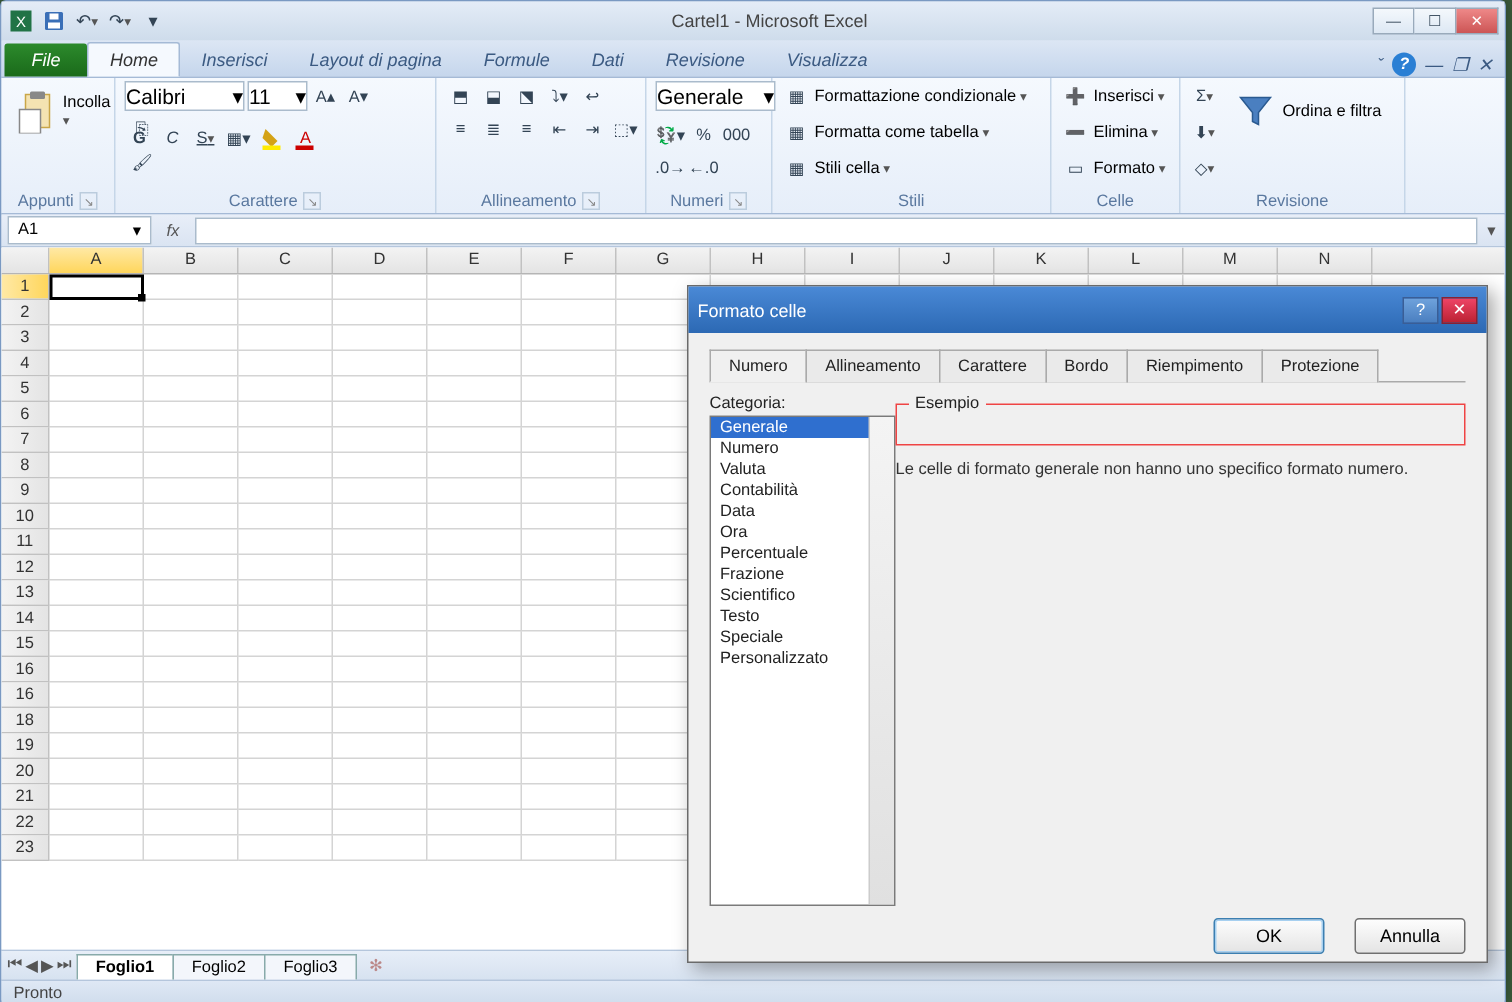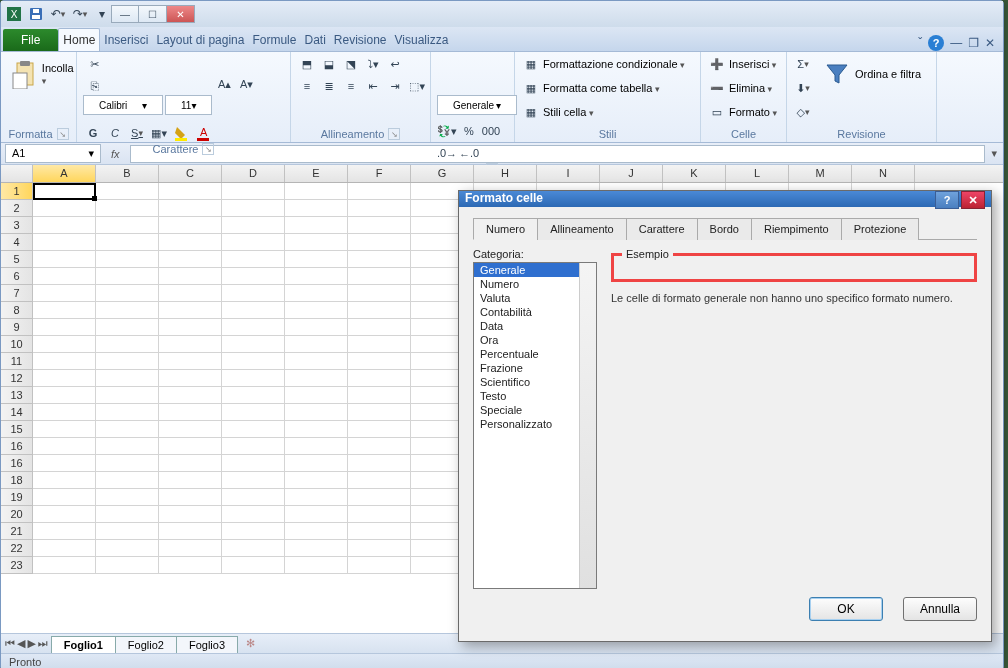--- a/index.html
+++ b/index.html
@@ -9,38 +9,38 @@
 
 .titlebar { height: 26px; background: linear-gradient(#e4ecf7,#cedceb); display: flex; align-items: center; padding: 0 4px; font-size: 12px; }
 .qat { display: flex; gap: 4px; align-items: center; }
 .qat-icon { width: 18px; height: 18px; display: flex; align-items: center; justify-content: center; font-size: 12px; color: #345; }
 .title-text { flex: 1; text-align: center; color: #444; }
 .win-controls { display: flex; gap: 0; }
 .win-btn { width: 28px; height: 18px; border: 1px solid #9ab; background: linear-gradient(#f4f8fc,#dde8f4); display: flex; align-items: center; justify-content: center; font-size: 10px; color: #456; }
 .win-btn.close { background: linear-gradient(#e88,#c55); color:#fff; }
 .win-btn + .win-btn { border-left: none; }
 
-.ribbon-tabs { height: 24px; background: linear-gradient(#dce6f4,#c5d6ec); display: flex; align-items: flex-end; font-size: 12px; }
+.ribbon-tabs { height: 24px; background: linear-gradient(#dce6f4,#c5d6ec); display: flex; align-items: flex-end; font-size: 12px; font-style: italic; }
 .file-tab { background: #217346; background: linear-gradient(#2c8a2c,#1a6a1a); color:#fff; padding: 4px 18px; border-radius: 2px 2px 0 0; margin-left: 2px; }
-.tab { padding: 4px 4px; color: #3b5a82; cursor: default; }
+.tab { padding: 4px 14px; color: #3b5a82; cursor: default; }
 .tab.active { background: #f5f9fe; border-top: 1px solid #a5bad6; border-left: 1px solid #a5bad6; border-right: 1px solid #a5bad6; border-radius: 2px 2px 0 0; color: #333; }
 .ribbon-right { margin-left: auto; display: flex; align-items: center; gap: 6px; padding-right: 8px; color:#3b5a82; font-size:12px; }
 .help-circle { width:16px;height:16px;border-radius:50%;background:#2a7fd4;color:#fff;display:flex;align-items:center;justify-content:center;font-size:11px;font-weight:bold; }
 
 .ribbon { height: 92px; background: linear-gradient(#f5f9fe,#e6eef9); border-top: 1px solid #a5bad6; border-bottom: 1px solid #a5bad6; display: flex; font-size: 11px; }
 .group { border-right: 1px solid #c5d6e8; padding: 2px 6px 0 6px; display: flex; flex-direction: column; position:relative; }
 .group-body { flex:1; display:flex; gap:4px; align-items:flex-start; }
 .group-label { text-align:center; color:#5a789f; font-size:11px; padding-bottom:2px; display:flex; justify-content:center; align-items:center; gap:4px; }
 .group-label .launcher { font-size:8px; color:#888; border:1px solid #bcd; width:12px; height:12px; display:inline-flex;align-items:center;justify-content:center; }
 
 .big-btn { display:flex; flex-direction:row; align-items:center; gap:2px; padding:4px 4px; }
 .big-icon { width:32px; height:32px; display:flex; align-items:center; justify-content:center; font-size:20px; }
 .stack { display:flex; flex-direction:column; gap:2px; }
 .row { display:flex; gap:2px; align-items:center; }
-.control { border:1px solid #abc; background:#fff; height:20px; font-size:10px; padding:0 15px; display:flex; align-items:center;margin-top:41px; }
+.control { border:1px solid #abc; background:#fff; height:20px; font-size:14px; padding:0 0; display:flex; align-items:center; }
 .select { min-width:80px; justify-content:space-between; }
 .select.small { min-width:40px; }
 .toolbar-btn { width:20px; height:20px; display:flex; align-items:center; justify-content:center; font-size:11px; color:#345; }
 .bold{font-weight:bold;} .italic{font-style:italic;} .under{text-decoration:underline;}
 
 .namebox-bar { height:22px; background:linear-gradient(#e8eef8,#dae4f2); display:flex; align-items:center; border-bottom:1px solid #b5c6dc; font-size:11px; }
 .namebox { width:96px; border:1px solid #abc; background:#fff; margin:0 4px; padding:2px 6px; display:flex; justify-content:space-between; }
 .fxbar { flex:1; border:1px solid #abc; background:#fff; margin-left:4px; height:18px; }
 .fx-label { padding:0 6px; font-style:italic; color:#555; }
 
@@ -61,29 +61,29 @@
 .active-cell::after { content:""; position:absolute; right:-3px; bottom:-3px; width:5px; height:5px; background:#000; }
 
 .sheettab-bar { height:20px; background:linear-gradient(#e7eef8,#d7e2f0); display:flex; align-items:center; font-size:11px; border-top:1px solid #b5c6dc; }
 .nav-arrows { display:flex; padding:0 4px; gap:2px; color:#555; }
 .sheettab { padding:2px 12px; border:1px solid #8aa; border-bottom:none; background:#f3f6fb; margin-left:-1px; position:relative; top:1px; }
 .sheettab.active { background:#fff; font-weight:bold; }
 .status-bar { height:20px; background:linear-gradient(#dfe8f5,#ccdaea); font-size:11px; padding:2px 8px; color:#444; border-top:1px solid #b5c6dc; }
 
 
 .dialog { position:absolute; left:458px; top:190px; width:534px; height:452px; background:#f0f0f0; border:1px solid #6a6a6a; box-shadow: 4px 4px 12px rgba(0,0,0,.35); }
-.dlg-title { height:16px; background:linear-gradient(#4a89d6,#2c69b4); display:flex; align-items:flex-start; padding:0 6px; color:#fff; font-size:12px;font-weight:bold; }
+.dlg-title { height:31px; background:linear-gradient(#4a89d6,#2c69b4); display:flex; align-items:center; padding:0 6px; color:#fff; font-size:12px; }
 .dlg-title-text { flex:1; }
 .dlg-tbtn { width:24px; height:18px; border:1px solid #3a5e96; background:linear-gradient(#6fa2dc,#4a7fc0); color:#fff; display:flex; align-items:center; justify-content:center; font-size:11px; margin-left:2px; }
 .dlg-tbtn.close { background:linear-gradient(#e46,#b23); border-color:#823; }
 .dlg-body { padding:10px 14px 8px 14px; font-size:11px; color:#222; height:calc(100% - 28px); display:flex; flex-direction:column; }
 .dlg-tabs { display:flex; gap:0; border-bottom:1px solid #aaa; }
 .dlg-tab { padding:4px 12px; border:1px solid #aaa; border-bottom:none; background:#eaeaea; margin-right:-1px; position:relative; top:1px; }
 .dlg-tab.active { background:#f0f0f0; border-bottom:1px solid #f0f0f0; }
-.dlg-content { flex:1; padding-top:8px; display:flex; gap:14px; }
+.dlg-content { flex:1; padding-top:8px; display:flex; }
 .cat-col { width:124px; display:flex; flex-direction:column; }
 .cat-label { margin-bottom:2px; }
 .listbox { border:1px solid #7a7a7a; background:#fff; flex:1; font-size:11px; overflow:auto; position:relative; }
 .listbox::after { content:""; position:absolute; right:0; top:0; bottom:0; width:16px; background:linear-gradient(#f4f4f4,#e0e0e0); border-left:1px solid #ccc; }
 .list-item { padding:1px 6px; }
 .list-item.sel { background:#2f6fcf; color:#fff; }
 .sample-col { flex:1; }
 .desc { color:#333; }
 .dlg-buttons { display:flex; justify-content:flex-end; gap:20px; padding-top:8px; }
 .dlg-btn { min-width:74px; height:24px; border:1px solid #707070; background:linear-gradient(#fdfdfd,#e4e4e4); border-radius:3px; font-size:12px; }
@@ -109,20 +109,21 @@
           <svg width="14" height="14">
             <rect x="1" y="1" width="12" height="12" fill="#3a6fb7" rx="1"></rect>
             <rect x="3" y="8" width="8" height="4" fill="#fff"></rect>
             <rect x="4" y="2" width="6" height="4" fill="#fff"></rect>
           </svg>
         </span>
       <span class="qat-icon small-drop">↶</span>
       <span class="qat-icon small-drop">↷</span>
       <span class="qat-icon">▾</span>
     </div>
+    <div class="title-text">Cartel1 - Microsoft Excel</div>
     <div class="win-controls">
       <div class="win-btn">—</div>
       <div class="win-btn">☐</div>
       <div class="win-btn close">✕</div>
     </div>
   </div>
 
   <div class="ribbon-tabs">
     <div class="file-tab">File</div>
     <div class="tab active">Home</div>
@@ -154,21 +155,21 @@
             </span>
           <span class="small-drop">Incolla</span>
         </div>
         <div class="stack">
           <span class="toolbar-btn">✂</span>
           <span class="toolbar-btn">⎘</span>
           <span class="toolbar-btn">🖌</span>
         </div>
       </div>
       <div class="group-label">
-          <span>Formatta</span>
+          <span>Appunti</span>
           <span class="launcher">↘</span>
         </div>
     </div>
 
     <div class="group" style="width:214px">
       <div class="group-body stack" style="width:100%">
         <div class="row">
           <div class="control select" style="flex:1">
               <span>Calibri</span>
               <span>▾</span>
@@ -790,21 +791,21 @@
             <div class="list-item">Ora</div>
             <div class="list-item">Percentuale</div>
             <div class="list-item">Frazione</div>
             <div class="list-item">Scientifico</div>
             <div class="list-item">Testo</div>
             <div class="list-item">Speciale</div>
             <div class="list-item">Personalizzato</div>
           </div>
       </div>
       <div class="sample-col">
-        <fieldset style="border:3px solid #ef4444;padding:4px 8px 8px 8px;height:34px;position:relative">
+        <fieldset style="border:1px solid #ef4444;padding:4px 8px 8px 8px;height:34px;position:relative">
           <legend style="font-size:11px;padding:0 4px">Esempio</legend>
         </fieldset>
         <div style="height:10px"></div>
         <div class="desc">Le celle di formato generale non hanno uno specifico formato numero.</div>
       </div>
     </div>
     <div class="dlg-buttons">
       <button class="dlg-btn default">OK</button>
       <button class="dlg-btn">Annulla</button>
     </div>

